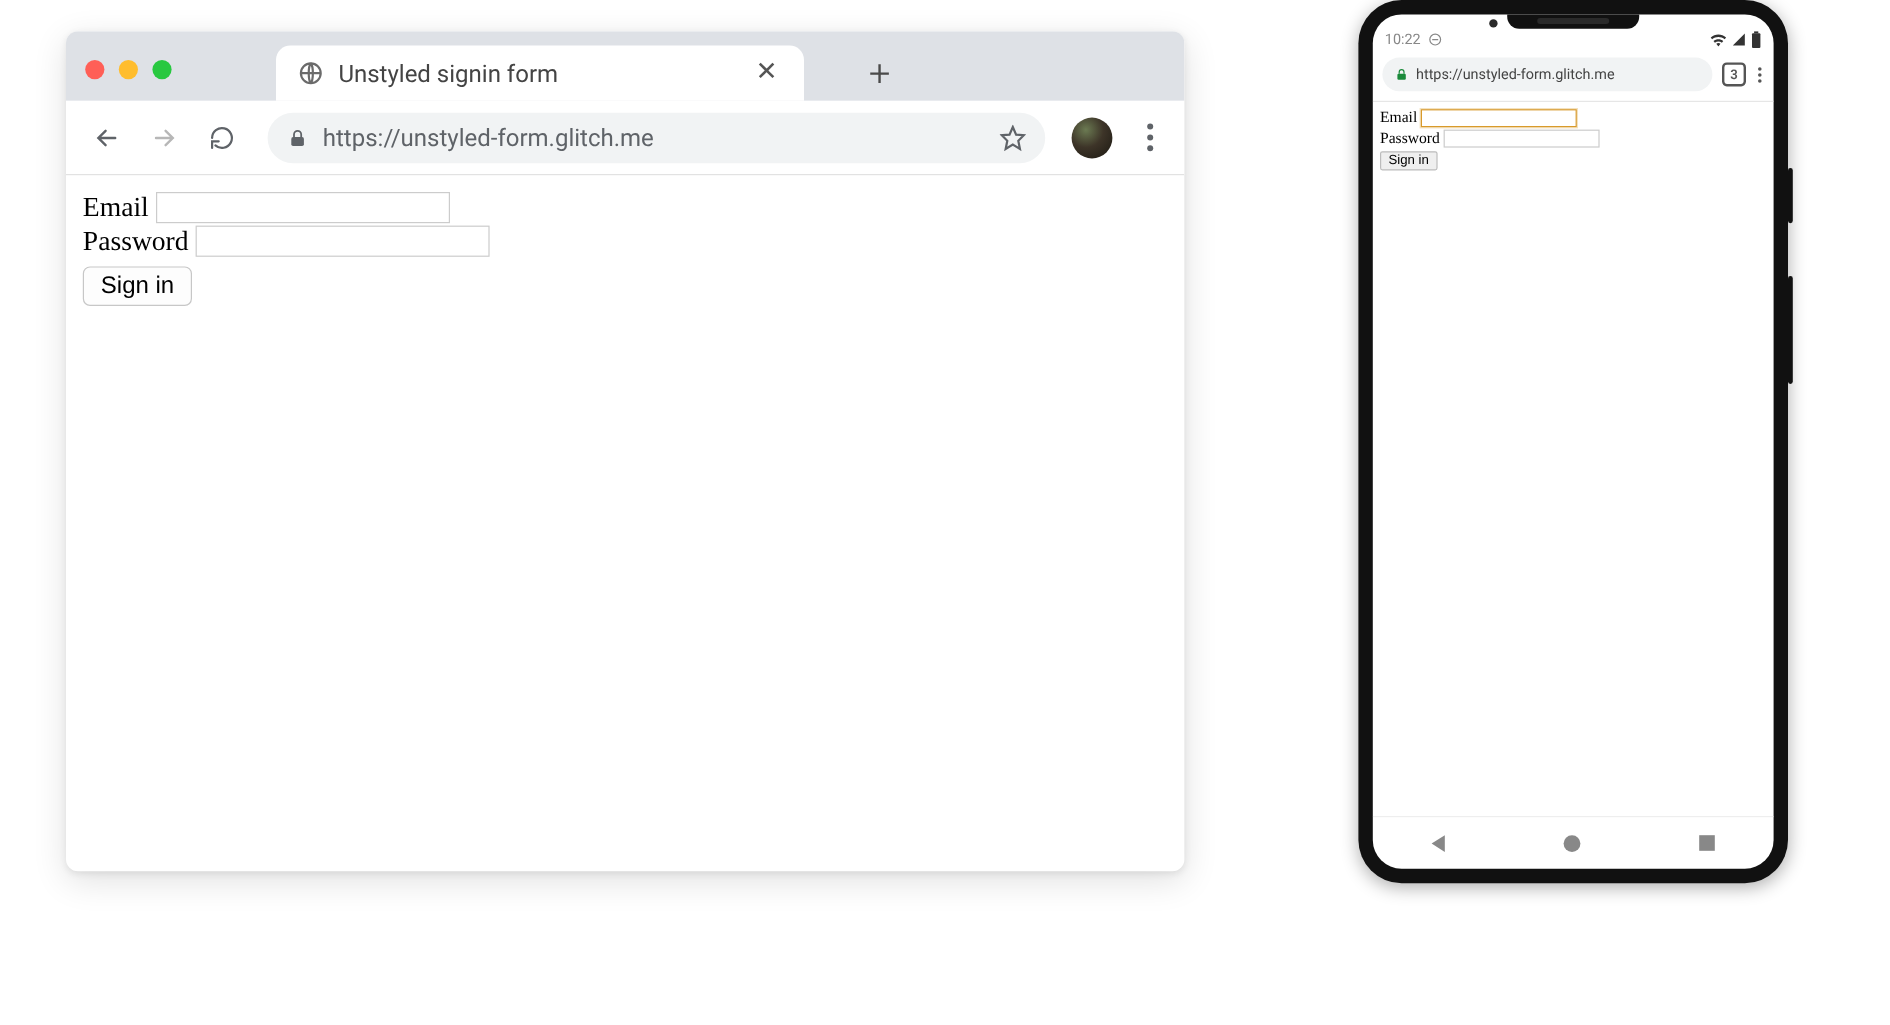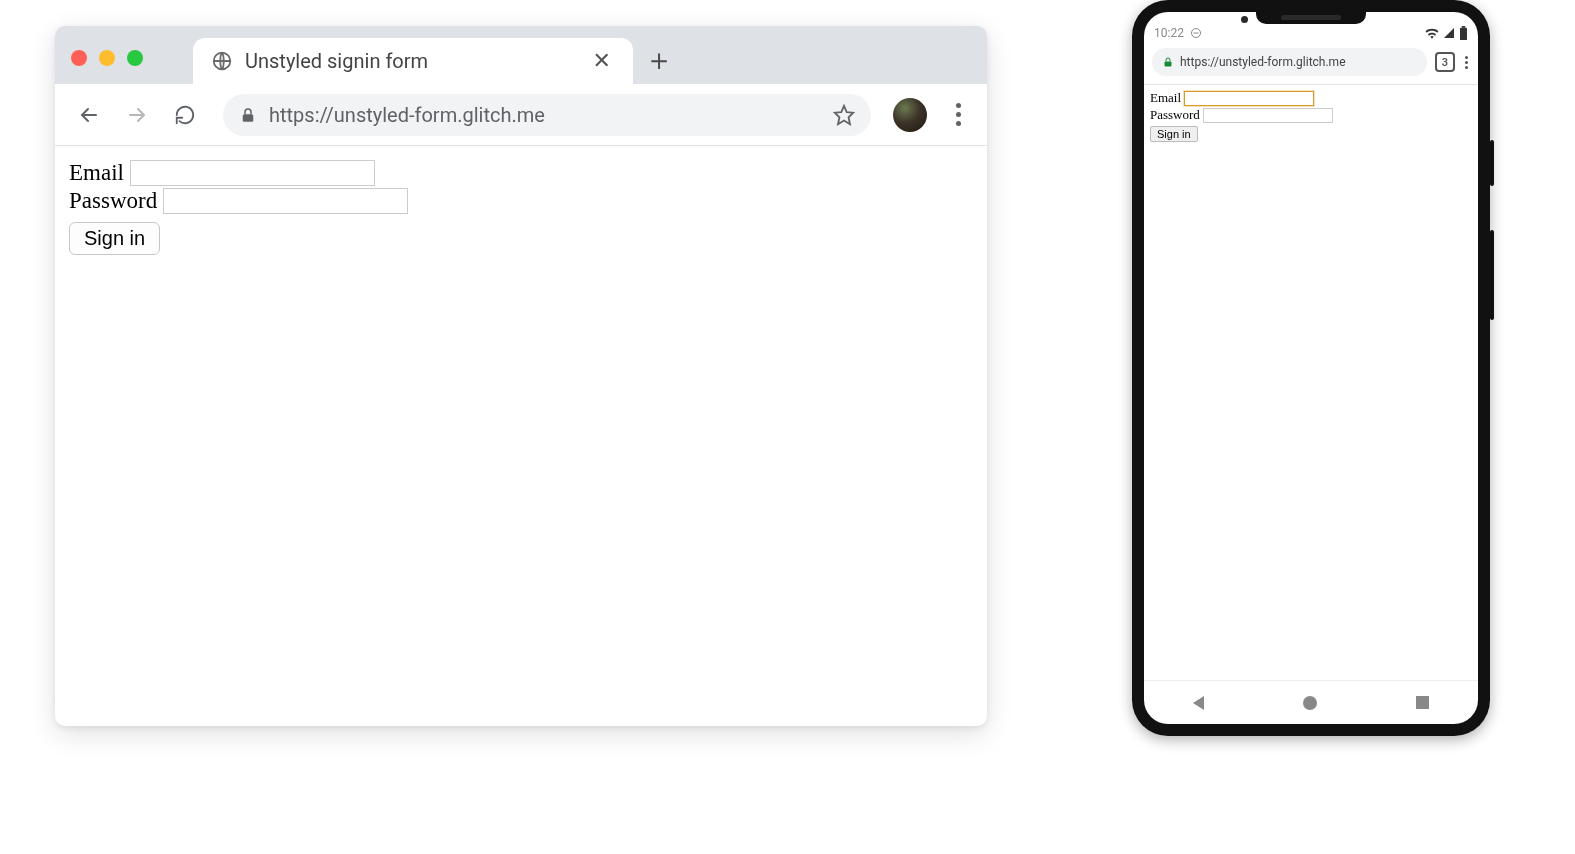--- a/index.html
+++ b/index.html
@@ -25,20 +25,21 @@
     overflow: hidden;
     display: flex;
     flex-direction: column;
   }
   .tab-strip {
     height: 58px;
     background: #dee1e6;
     display: flex;
     align-items: flex-end;
     padding-left: 16px;
+    gap: 37px;
   }
   .traffic-lights {
     display: flex;
     align-items: center;
     gap: 12px;
     margin-bottom: 18px;
     margin-right: 50px;
   }
   .tl { width: 16px; height: 16px; border-radius: 50%; }
   .tl-red   { background: #ff5f57; }

